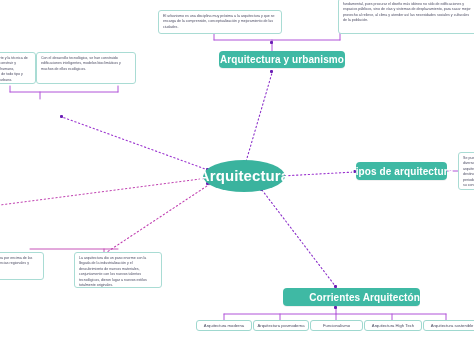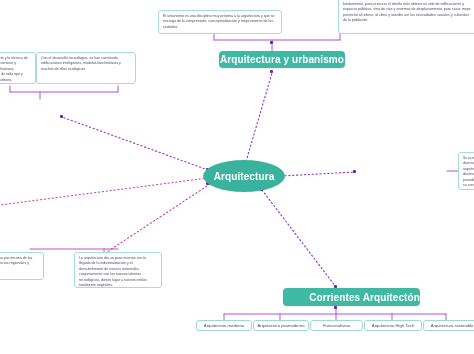--- a/index.html
+++ b/index.html
@@ -39,21 +39,21 @@
     align-items: center;
     justify-content: center;
     text-align: center;
     background: #3fb9a4;
     line-height: 1.1;
     white-space: nowrap;
   }
   .node.root {
     border-radius: 50%;
     background: #3ab39e;
-    font-size: 10px;
+    font-size: 15px;
     letter-spacing: .1px;
   }
   .node.topic {
     border-radius: 4px;
     font-size: 10px;
     letter-spacing: .1px;
     box-shadow: 0 1px 0 rgba(0,0,0,.06);
     justify-content: center;
   }
   
@@ -161,20 +161,23 @@
 
   <div class="node root" style="left:203px;top:160px;width:82px;height:32px;">
     <span>Arquitectura</span>
   </div>
 
   <div class="node topic" style="left:219px;top:51px;width:126px;height:17px;">
     <span>Arquitectura y urbanismo</span>
   </div>
 
 
+  <div class="node topic" style="left:356px;top:162px;width:91px;height:18px;">
+    <span>Tipos de arquitectura</span>
+  </div>
 
   <div class="node topic" style="left:283px;top:288px;width:137px;height:18px;padding-left:46px;">
     <span>Corrientes Arquitectónicas</span>
   </div>
 
   <div class="leaf" style="left:196px;top:320px;width:56px;height:11px;">
     <span>Arquitectura moderna</span>
   </div>
   <div class="leaf" style="left:253px;top:320px;width:56px;height:11px;">
     <span>Arquitectura posmoderna</span>

